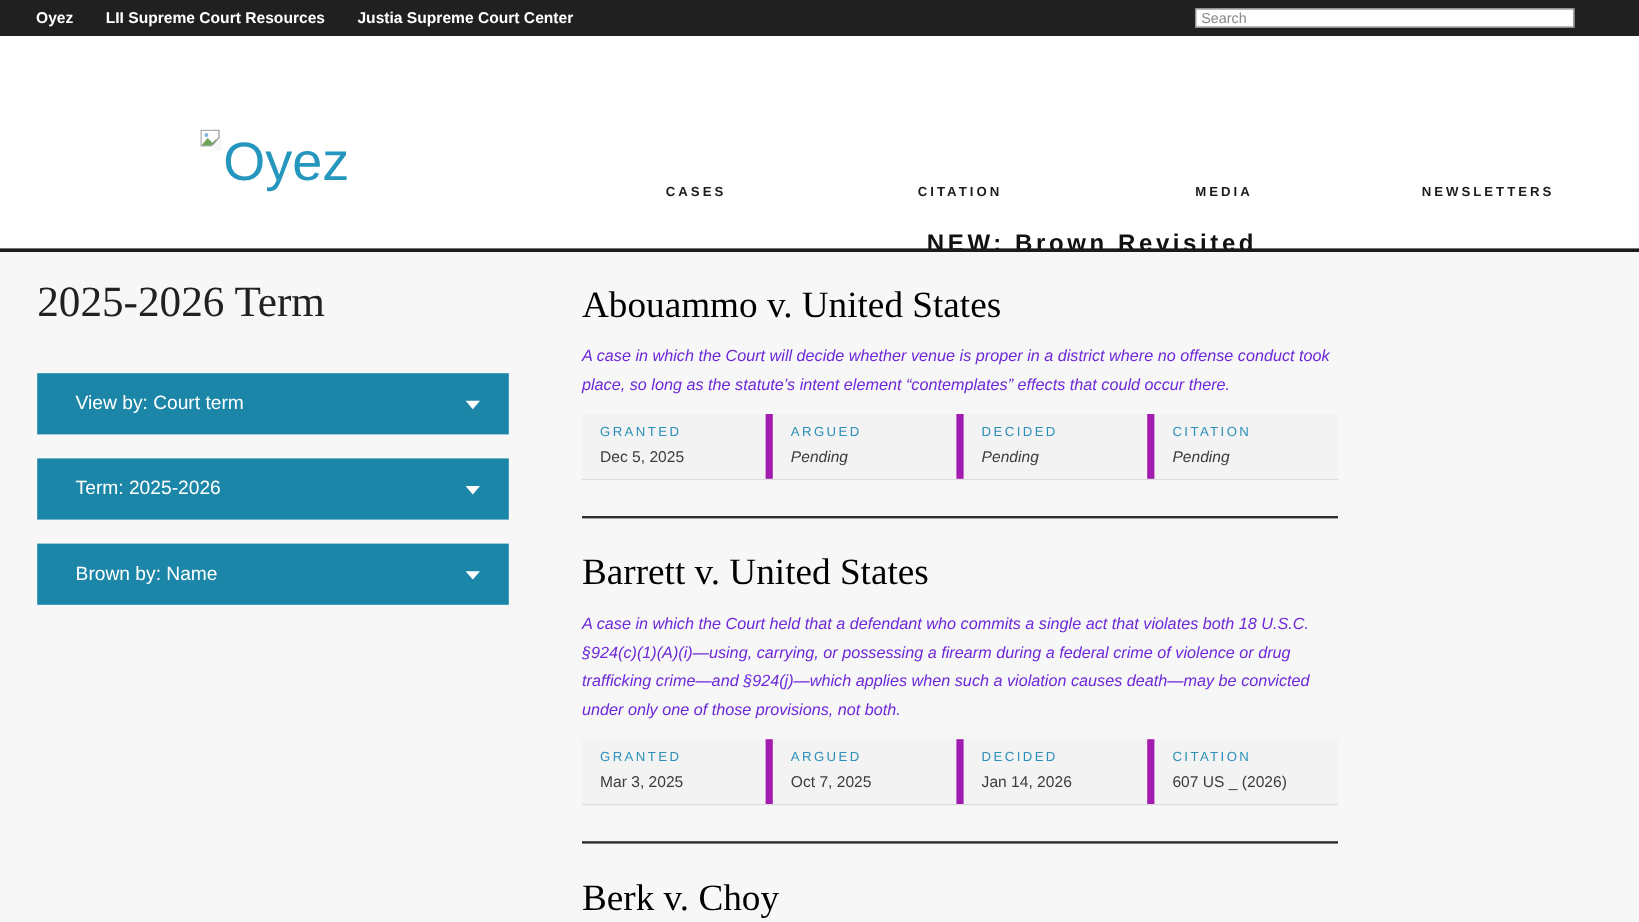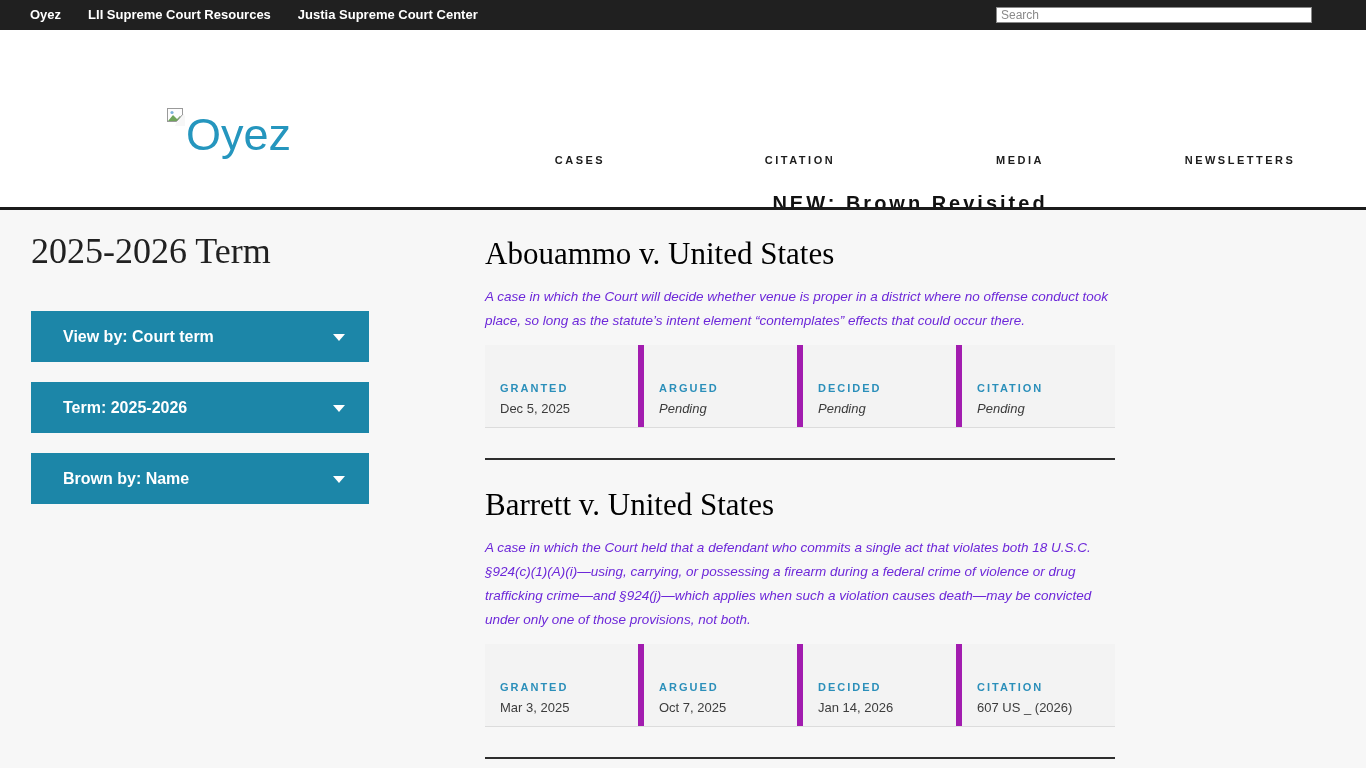--- a/index.html
+++ b/index.html
@@ -47,25 +47,24 @@
     position: absolute; top: 207px; left: 0; width: 1366px; height: 3px; background: #1b1b1b;
   }
 
   
   .sidebar { position: absolute; top: 210px; left: 31px; width: 393px; }
   .term-title {
     font-family: "Liberation Serif", serif; font-weight: normal;
     font-size: 36px; line-height: 44px; color: #212121; margin-top: 19px;
   }
   .filter {
-    display: block; width: 338px; height: 51px; border: none; cursor: pointer;
+    display: block; width: 393px; height: 51px; border: none; cursor: pointer;
     background: #1c86a8; color: #ffffff; text-align: left; padding-left: 32px;
     font-family: "Liberation Sans", sans-serif; font-size: 16px; position: relative;
     margin-top: 20px;
-    font-weight: bold;
   }
   .filter:first-of-type { margin-top: 38px; }
   .caret {
     position: absolute; right: 24px; top: 23px; width: 0; height: 0;
     border-left: 6px solid transparent; border-right: 6px solid transparent;
     border-top: 7px solid #ffffff;
   }
 
   
   .cases { position: absolute; top: 209px; left: 485px; width: 630px; }
@@ -77,21 +76,21 @@
   .case-desc {
     margin-top: 14px; font-size: 13.5px; font-style: italic; color: #6d28d9;
     line-height: 24px;
   }
   .stats {
     margin-top: 12px; display: flex; border-bottom: 1px solid #dcdcdc;
   }
   .stat-cell { flex: 1; background: #f3f3f3; padding: 9px 6px 11px 15px; }
   .stat-cell + .stat-cell { border-left: 6px solid #a21caf; }
   .stat-label {
-    font-size: 11px; font-weight: bold; letter-spacing: 2px; color: #2b8fba; margin-top: 28px;
+    font-size: 11px; font-weight: normal; letter-spacing: 2px; color: #2b8fba;
   }
   .stat-value { margin-top: 7px; font-size: 13px; color: #3c3c3c; }
   .stat-value.em { font-style: italic; }
   .case-hr { border: none; border-top: 2px solid #2e2e2e; margin-top: 30px; }
 </style>
 </head>
 <body>
 
 <div class="topbar">
   <a class="tb-link">Oyez</a>

